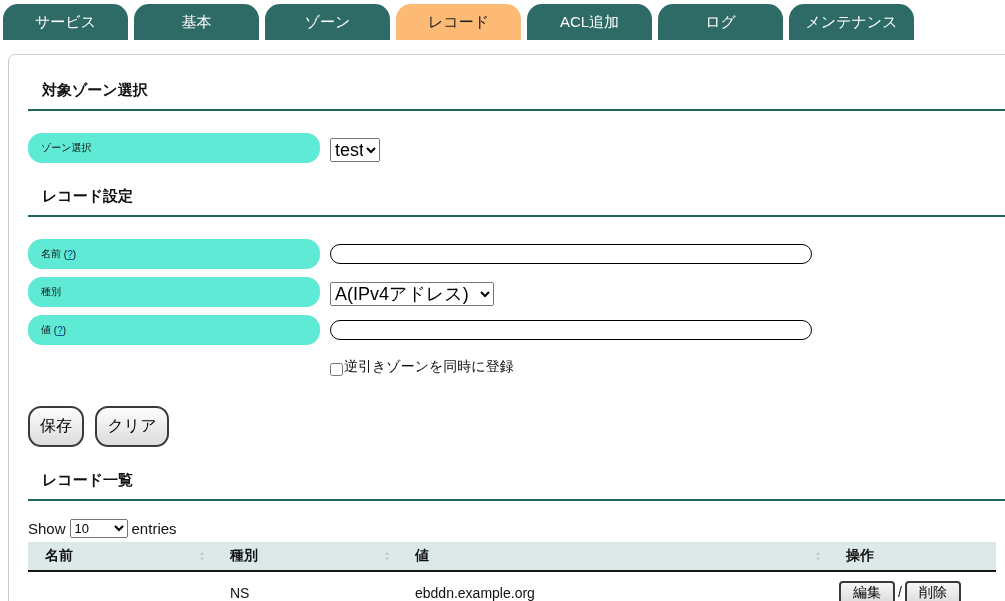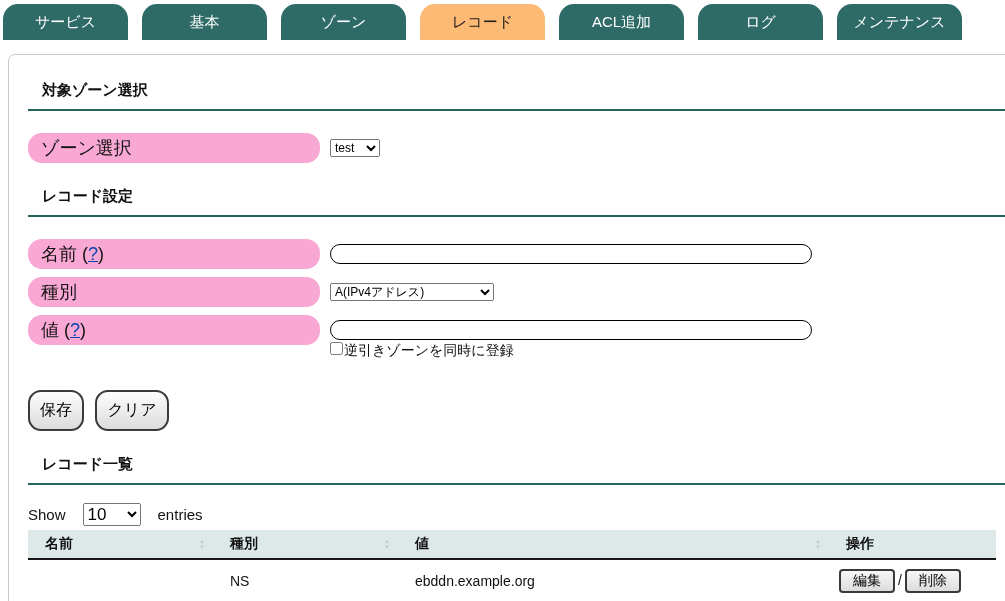--- a/index.html
+++ b/index.html
@@ -6,21 +6,21 @@
   html, body {
     margin: 0; padding: 0;
     background: #ffffff;
     overflow-x: hidden;
     font-family: "Liberation Sans", "DejaVu Sans", sans-serif;
     color: #111;
   }
   
   .tabbar {
     display: flex;
-    gap: 14px;
+    gap: 6px;
     padding: 4px 0 0 3px;
   }
   .tab {
     width: 125px;
     height: 36px;
     line-height: 36px;
     text-align: center;
     background: #2e6b66;
     color: #ffffff;
     font-size: 15px;
@@ -51,74 +51,74 @@
   
   .form-row {
     display: flex;
     align-items: flex-start;
     margin-top: 22px;
   }
   .form-row + .form-row { margin-top: 8px; }
   .label-pill {
     width: 292px;
     min-height: 30px;
-    background: #f9a8d4;
+    background: #5eead4;
     border-radius: 14px;
-    font-size: 18px;
+    font-size: 10px;
     display: flex;
     align-items: center;
     padding-left: 13px;
     flex-shrink: 0;
   }
   .field {
     margin-left: 10px;
     padding-top: 5px;
   }
   .help-link { color: #0645ad; text-decoration: underline; cursor: pointer; }
   .text-input {
     width: 482px;
     height: 20px;
     border: 1px solid #000;
     border-radius: 10px;
     padding: 1px 8px;
     font-size: 13px;
     font-family: inherit;
   }
   select {
-    font-size: 12px;
+    font-size: 18px;
     font-family: inherit;
   }
   .zone-select { width: 50px; }
   .type-select { width: 164px; }
   .checkbox-line {
-    margin-top: 2px;
-    font-size: 14px;
-    display: flex;
-    align-items: flex-start;
+    margin-top: 18px;
+    font-size: 14px;
+    display: flex;
+    align-items: flex-end;
   }
   .checkbox-line input { margin: 0 1px 0 0; }
   .btn {
     font-size: 16px;
     font-family: inherit;
     padding: 8px 10px;
     border: 2px solid #3a3a3a;
     border-radius: 13px;
     background: linear-gradient(#fdfdfd, #dcdcdc);
     cursor: pointer;
   }
   .form-buttons { margin-top: 30px; }
   .form-buttons .btn { margin-right: 7px; }
   
   .show-entries {
     margin-top: 18px;
     font-size: 15px;
     display: flex;
     align-items: center;
   }
-  .show-entries select { width: 58px; margin: 0 17px; font-size: 17px; }
+  .show-entries select { width: 58px; margin: 0 4px; font-size: 13px; }
   table.records {
     margin-top: 4px;
     width: 968px;
     border-collapse: collapse;
   }
   table.records th {
     background: #dde9e8;
     font-size: 14px;
     font-weight: bold;
     text-align: left;

